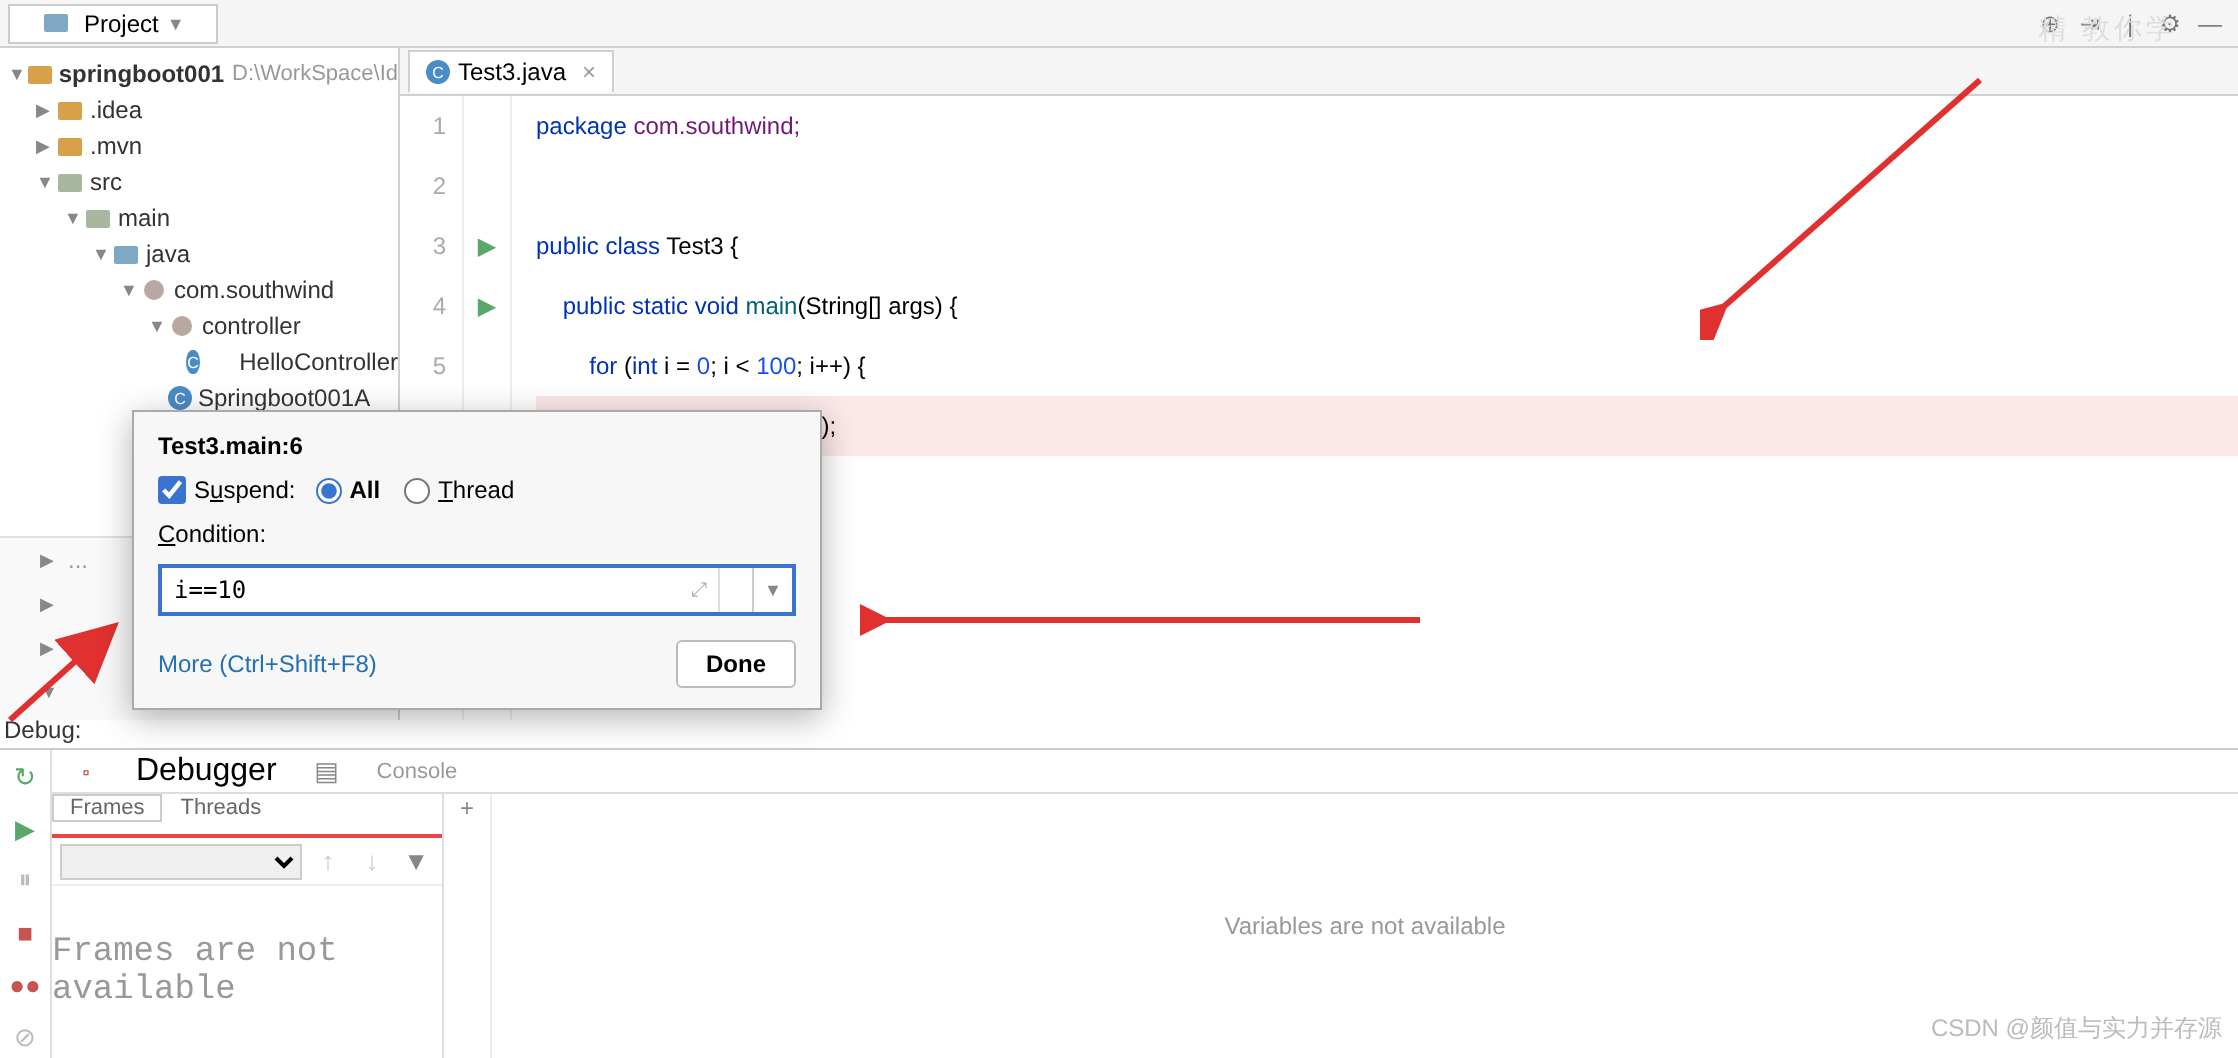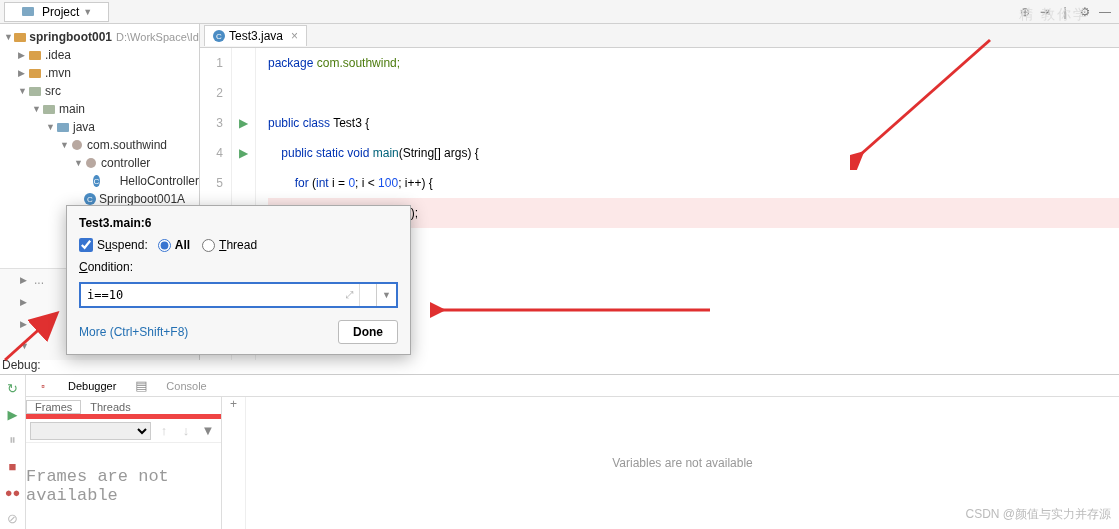--- a/index.html
+++ b/index.html
@@ -26,21 +26,21 @@
 .run-marks { width: 24px; border-right: 1px solid #eee; position: relative; }
 .gutter div, .run-marks div { height: 30px; line-height: 30px; }
 .run-tri { color: #59a869; font-size: 12px; text-align: center; }
 .bp { width: 12px; height: 12px; background: #c75450; border-radius: 50%; margin: 9px auto; }
 .code-lines { flex: 1; padding-left: 12px; }
 .code-line { height: 30px; line-height: 30px; white-space: pre; }
 .line-bp { background: #fce8e8; }
 .kw { color: #0033b3; }
 .cls { color: #000; }
 .mth { color: #00627a; }
-.str-t { color: #4d7c0f; }
+.str-t { color: #701a75; }
 .num { color: #1750eb; }
 .fld { color: #871094; font-style: italic; }
 .popup { position: absolute; left: 66px; top: 205px; width: 345px; background: #f7f7f7; border: 1px solid #aaa; box-shadow: 0 4px 16px rgba(0,0,0,0.3); padding: 10px 12px; z-index: 100; }
 .popup-title { font-weight: bold; margin-bottom: 8px; font-size: 12px; }
 .popup-row { display: flex; align-items: center; margin-bottom: 8px; gap: 4px; font-size: 12px; }
 .chk { width: 14px; height: 14px; accent-color: #3874d0; }
 .radio { width: 13px; height: 13px; accent-color: #3874d0; }
 .underline { text-decoration: underline; }
 .cond-input { width: 100%; display: flex; border: 2px solid #3874d0; background: #fff; gap: 16px; }
 .cond-input input { flex: 1; border: none; padding: 4px 6px; outline: none; font-family: monospace; font-size: 12px; }
@@ -54,21 +54,21 @@
 .debug-ctrl { width: 26px; border-right: 1px solid #ddd; display: flex; flex-direction: column; align-items: center; padding-top: 4px; gap: 8px; }
 .dc-icon { width: 18px; height: 18px; display: flex; align-items: center; justify-content: center; color: #888; font-size: 13px; }
 .dc-green { color: #59a869; }
 .dc-red { color: #c75450; }
 .debug-main { flex: 1; display: flex; flex-direction: column; }
 .debug-tabs { height: 22px; border-bottom: 1px solid #ddd; display: flex; align-items: center; padding-left: 8px; gap: 16px; }
 .dbg-tab { color: #666; font-size: 11px; padding: 2px 4px; border: 1px solid transparent; }
 .dbg-tab.on { border: 1px solid #ccc; background: #fff; }
 .debug-body { flex: 1; display: flex; }
 .frames-pane { width: 196px; border-right: 1px solid #ddd; display: flex; flex-direction: column; }
-.fp-head { height: 22px; border-bottom: 5px solid #ef4444; display: flex; align-items: flex-end; font-size: 11px; color: #666; }
+.fp-head { height: 22px; border-bottom: 2px solid #ef4444; display: flex; align-items: flex-start; font-size: 11px; color: #666; }
 .fp-head span { padding: 0 8px; }
 .fp-tools { height: 24px; border-bottom: 1px solid #eee; display: flex; align-items: center; gap: 4px; padding: 0 4px; }
 .fp-sel { flex: 1; height: 18px; border: 1px solid #ccc; }
 .fp-empty { flex: 1; display: flex; align-items: center; justify-content: center; color: #999; font-size: 17px; font-family: Liberation Mono, monospace; }
 .vars-pane { flex: 1; display: flex; flex-direction: column; }
 .vp-head { height: 22px; border-bottom: 1px solid #ddd; padding-left: 8px; line-height: 22px; font-size: 11px; color: #666; }
 .vp-tools { width: 24px; border-right: 1px solid #eee; }
 .vp-body { flex: 1; display: flex; }
 .vp-empty { flex: 1; display: flex; align-items: center; justify-content: center; color: #999; font-size: 12px; }
 .mid-strip { position: absolute; left: 0; top: 244px; width: 200px; height: 114px; background: #f9f9f9; border-top: 1px solid #e0e0e0; }
@@ -229,21 +229,21 @@
     <span class="dc-icon dc-green">↻</span>
     <span class="dc-icon dc-green">▶</span>
     <span class="dc-icon" style="color:#bbb">⏸</span>
     <span class="dc-icon dc-red">■</span>
     <span class="dc-icon dc-red">●●</span>
     <span class="dc-icon" style="color:#bbb">⊘</span>
   </div>
   <div class="debug-main">
     <div class="debug-tabs">
       <span class="dc-icon" style="color:#c75450">⬞</span>
-      <span style="font-size:11px">Debugger</span>
+      <span style="font-size:16px">Debugger</span>
       <span class="dc-icon">▤</span>
       <span style="font-size:11px;color:#999">Console</span>
     </div>
     <div class="debug-body">
       <div class="frames-pane">
         <div class="fp-head">
           <span class="dbg-tab on">Frames</span>
           <span class="dbg-tab">Threads</span>
         </div>
         <div class="fp-tools">

